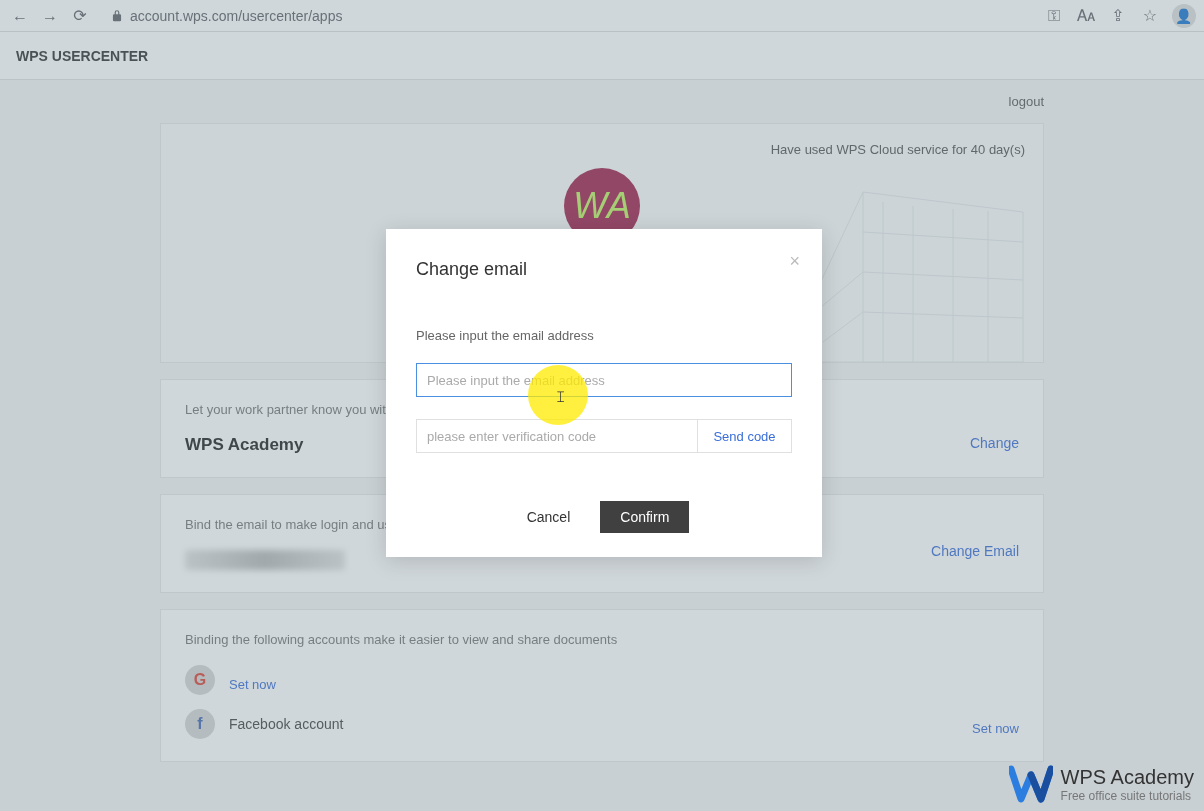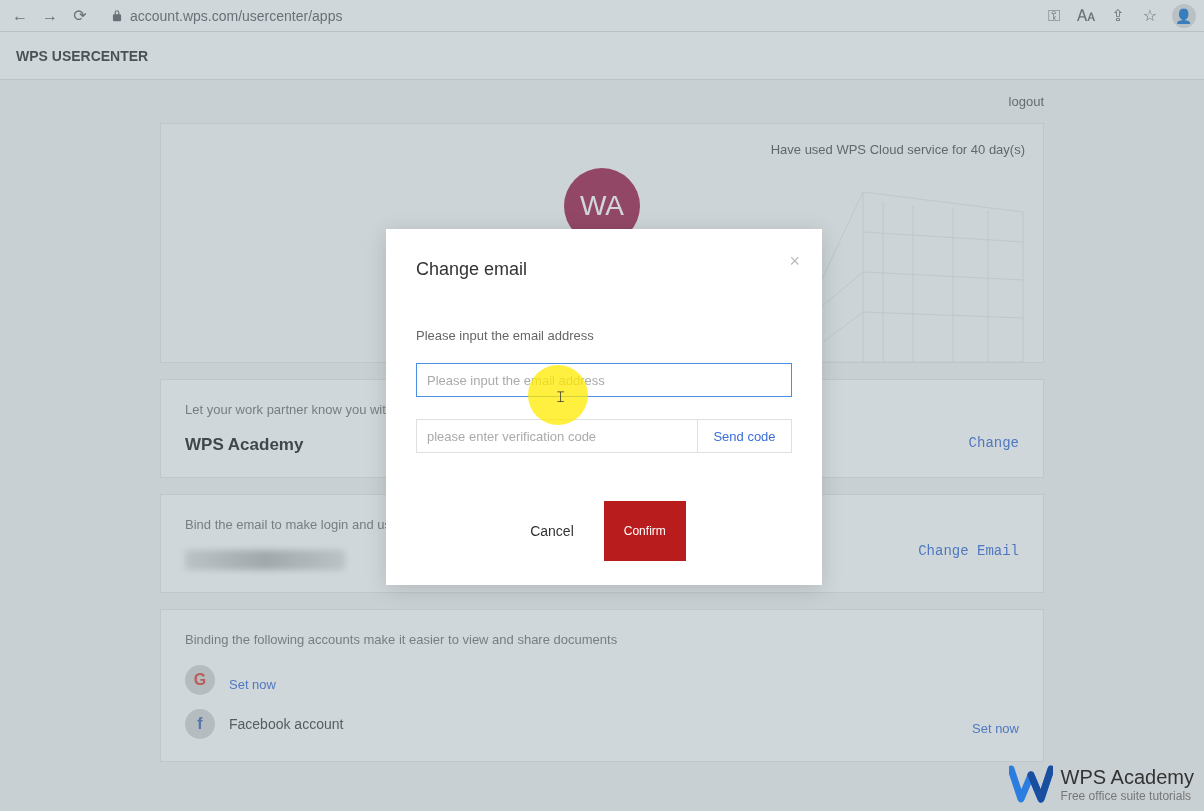--- a/index.html
+++ b/index.html
@@ -12,27 +12,27 @@
 .br-right { display: flex; align-items: center; gap: 12px; }
 .br-icon { width: 20px; height: 20px; display: flex; align-items: center; justify-content: center; color: #5f6368; }
 .avatar-icon { width: 24px; height: 24px; border-radius: 50%; background: #ddd; display: flex; align-items: center; justify-content: center; font-size: 14px; color: #666; }
 
 .app-header { height: 48px; background: #fff; display: flex; align-items: center; padding: 0 16px; border-bottom: 1px solid #e0e0e0; font-size: 14px; font-weight: bold; color: #333; }
 
 .page-content { padding: 0 160px; position: relative; }
 .logout-row { text-align: right; padding: 14px 0; font-size: 13px; color: #5a5a5a; }
 .hero-card { background: #fafafa; border: 1px solid #e6e6e6; position: relative; height: 240px; overflow: hidden; }
 .cloud-status { position: absolute; top: 18px; right: 18px; font-size: 13px; color: #555; text-align: right; }
-.wa-circle { width: 76px; height: 76px; border-radius: 50%; background: #a0234e; color: #ffffff; display: flex; align-items: center; justify-content: center; font-size: 28px; position: absolute; top: 44px; left: 50%; transform: translateX(-50%); }
+.wa-circle { width: 76px; height: 76px; border-radius: 50%; background: #a0234e; color: #bef264; display: flex; align-items: center; justify-content: center; font-size: 36px; position: absolute; top: 44px; left: 50%; transform: translateX(-50%); font-style: italic; }
 .building { position: absolute; right: 0; bottom: 0; width: 280px; height: 200px; opacity: 0.35; }
 
 .section-card { background: #fff; border: 1px solid #e6e6e6; margin-top: 16px; padding: 22px 24px; }
 .section-desc { font-size: 13px; color: #777; margin-bottom: 18px; }
 .section-main { font-size: 17px; color: #222; font-weight: 600; }
-.section-link { float: right; font-size: 14px; color: #3a6ed8; cursor: pointer; font-family: Liberation Mono, monospace; }
+.section-link { float: right; font-size: 14px; color: #3a6ed8; cursor: pointer; }
 .blurred-email { width: 160px; height: 20px; background: linear-gradient(90deg, #e0e0e0, #b8b8b8, #e0e0e0); filter: blur(3px); border-radius: 3px; margin-top: 12px; }
 
 .acct-row { display: flex; align-items: center; margin-top: 14px; }
 .acct-icon { width: 30px; height: 30px; border-radius: 50%; display: flex; align-items: center; justify-content: center; font-size: 16px; color: #fff; margin-right: 14px; }
 .g-icon { background: #d6d6d6; color: #db4437; font-weight: bold; }
 .f-icon { background: #d6d6d6; color: #4267B2; font-weight: bold; }
 .acct-label { font-size: 14px; color: #444; flex: 1; }
 .acct-set { font-size: 13px; color: #3a6ed8; cursor: pointer; margin-top: 8px; }
 
 .overlay { position: absolute; top: 0; left: 0; width: 1204px; height: 811px; background: rgba(120, 140, 150, 0.35); }
@@ -42,21 +42,21 @@
 .modal-close { position: absolute; top: 22px; right: 22px; color: #bbb; font-size: 18px; cursor: pointer; }
 .modal-label { font-size: 13px; color: #666; margin-bottom: 20px; }
 .modal-input { width: 100%; height: 34px; border: 1px solid #4a90e2; padding: 0 10px; font-size: 13px; outline: none; margin-bottom: 22px; }
 .modal-input::placeholder { color: #aaa; }
 .code-row { display: flex; border: 1px solid #e0e0e0; height: 34px; margin-bottom: 48px; }
 .code-input { flex: 1; border: none; padding: 0 10px; font-size: 13px; outline: none; }
 .code-input::placeholder { color: #aaa; }
 .send-code { width: 94px; border-left: 1px solid #e0e0e0; display: flex; align-items: center; justify-content: center; font-size: 13px; color: #3a6ed8; cursor: pointer; background: #fff; }
 .modal-actions { display: flex; justify-content: center; gap: 22px; align-items: center; }
 .btn-cancel { font-size: 14px; color: #333; cursor: pointer; padding: 8px 8px; }
-.btn-confirm { font-size: 12px; color: #fff; background: #b91c1c; border: none; padding: 23px 20px; cursor: pointer; }
+.btn-confirm { font-size: 14px; color: #fff; background: #404040; border: none; padding: 8px 20px; cursor: pointer; }
 
 .cursor-highlight { position: absolute; width: 60px; height: 60px; border-radius: 50%; background: rgba(255, 235, 0, 0.75); top: 365px; left: 528px; pointer-events: none; z-index: 50; }
 .text-cursor { position: absolute; top: 388px; left: 555px; width: 2px; height: 18px; color: #333; font-size: 16px; z-index: 51; pointer-events: none; }
 
 .watermark { position: absolute; right: 10px; bottom: 8px; display: flex; align-items: center; gap: 8px; }
 .wm-logo { width: 44px; height: 38px; }
 .wm-text { display: flex; flex-direction: column; }
 .wm-title { font-size: 20px; color: #333; font-weight: 500; }
 .wm-sub { font-size: 12px; color: #777; }
 </style>

